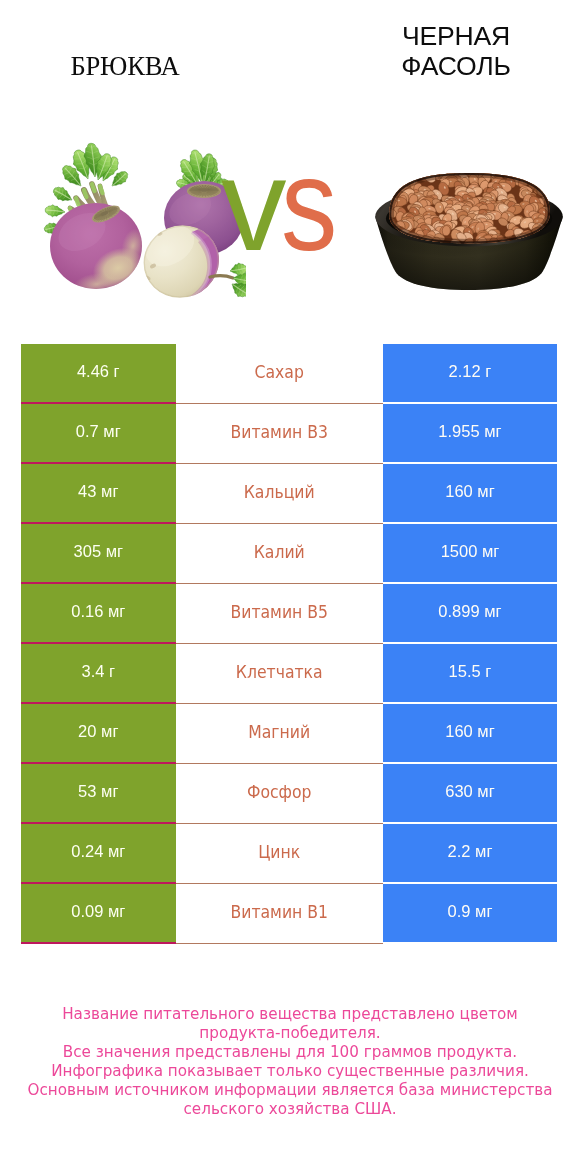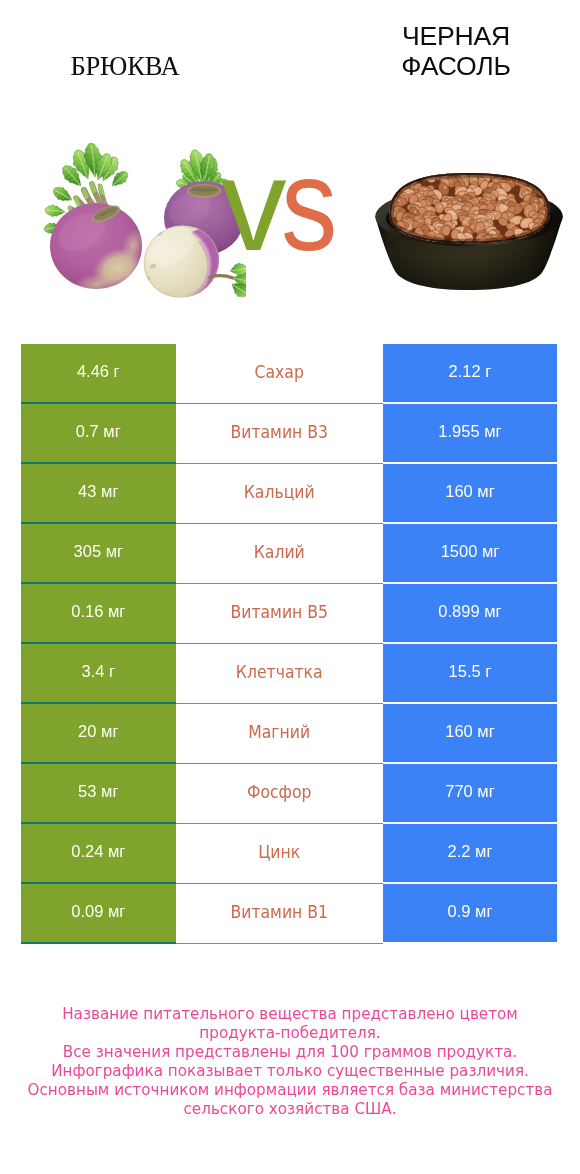--- a/index.html
+++ b/index.html
@@ -11,21 +11,21 @@
   .hero{position:absolute;}
   #beans-img{left:371px;top:171px;}
   #turnips-img{left:34px;top:134px;}
   .vs{position:absolute;left:221px;top:139px;font-family:Liberation Sans, sans-serif;font-size:131px;line-height:131px;font-weight:400;letter-spacing:-8px;}
   #vs-v{color:#7fa32c;display:inline-block;}
   #vs-s{color:#e06d4a;display:inline-block;transform:scaleX(0.86);transform-origin:left center;margin-left:2px;}
   
   .table{position:absolute;left:21px;top:344px;width:536px;}
   .row{display:flex;height:60px;}
   .cell{display:flex;align-items:center;justify-content:center;font-size:16.5px;box-sizing:border-box;padding-bottom:4px;}
-  .cl{width:158px;background:#7fa32c;color:#fdfff2;border-bottom:2px solid #0f766e;}
+  .cl{width:158px;background:#7fa32c;color:#fdfff2;border-bottom:2px solid #be185d;}
   .cm{width:212px;background:#fff;color:#cb6a4c;font-family:"DejaVu Sans Condensed","DejaVu Sans",sans-serif;font-size:17.4px;border-bottom:1px solid #b2795f;}
   .cr{width:178px;background:#3b82f6;color:#fffdf6;border-bottom:2px solid #fff;}
   .footer{position:absolute;left:0;top:1005px;width:580px;text-align:center;font-family:"DejaVu Sans",sans-serif;font-size:15.2px;line-height:19.1px;color:#ec4899;}
 </style>
 </head>
 <body>
 
 <div class="page">
   <div class="title" id="title-left">БРЮКВА</div>
   <div class="title" id="title-right">
@@ -1067,21 +1067,21 @@
         <div class="cell cr">15.5 г</div>
       </div>
       <div class="row">
         <div class="cell cl">20 мг</div>
         <div class="cell cm">Магний</div>
         <div class="cell cr">160 мг</div>
       </div>
       <div class="row">
         <div class="cell cl">53 мг</div>
         <div class="cell cm">Фосфор</div>
-        <div class="cell cr">770 мг</div>
+        <div class="cell cr">630 мг</div>
       </div>
       <div class="row">
         <div class="cell cl">0.24 мг</div>
         <div class="cell cm">Цинк</div>
         <div class="cell cr">2.2 мг</div>
       </div>
       <div class="row">
         <div class="cell cl">0.09 мг</div>
         <div class="cell cm">Витамин B1</div>
         <div class="cell cr">0.9 мг</div>

